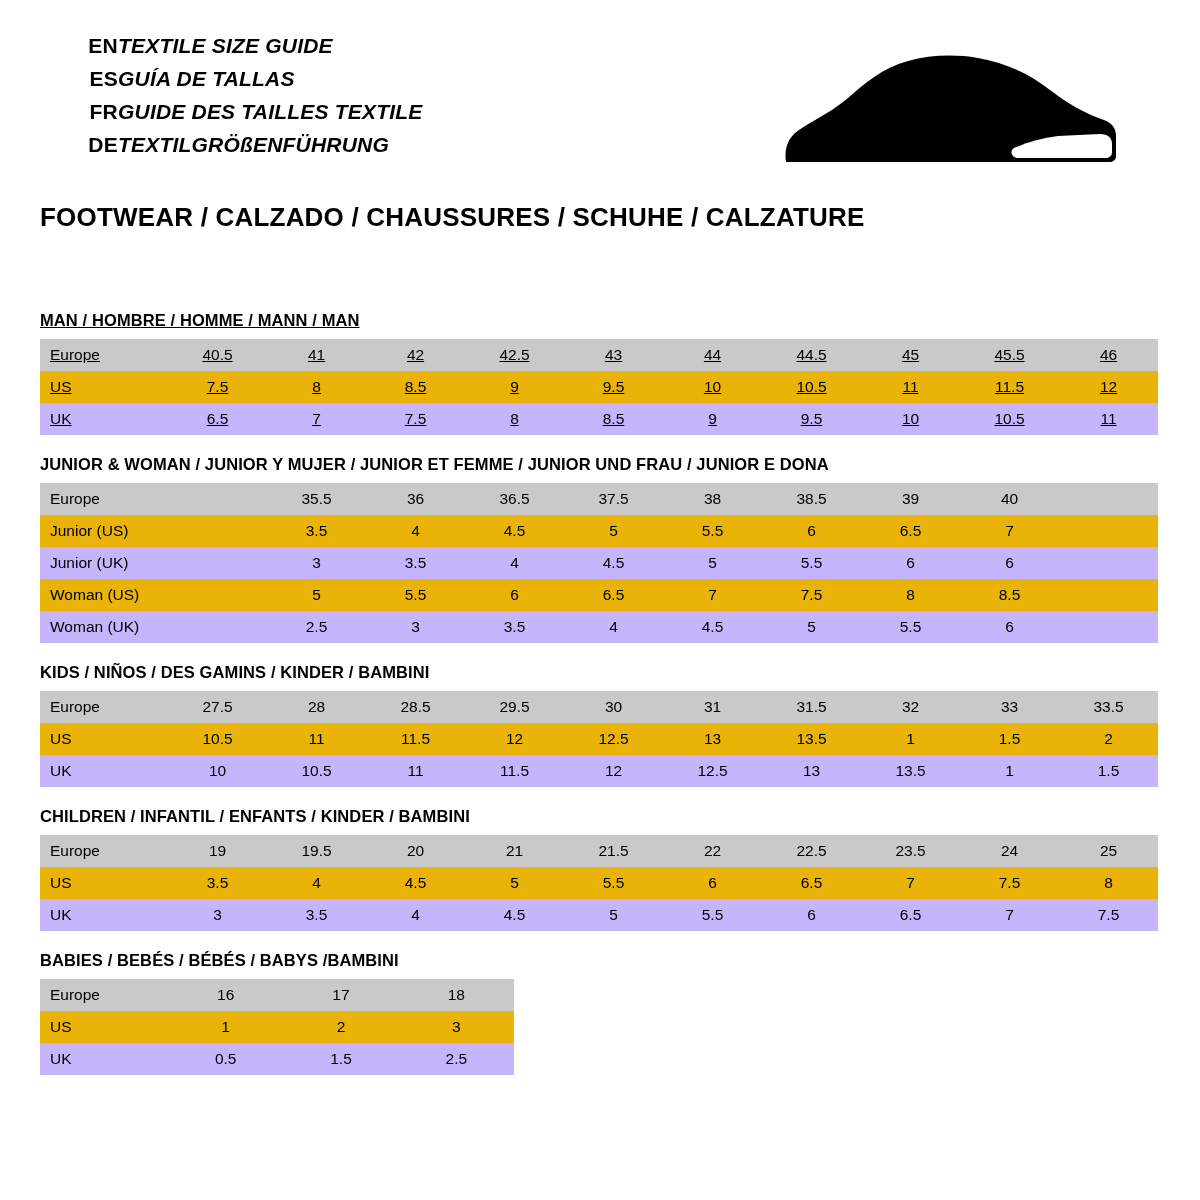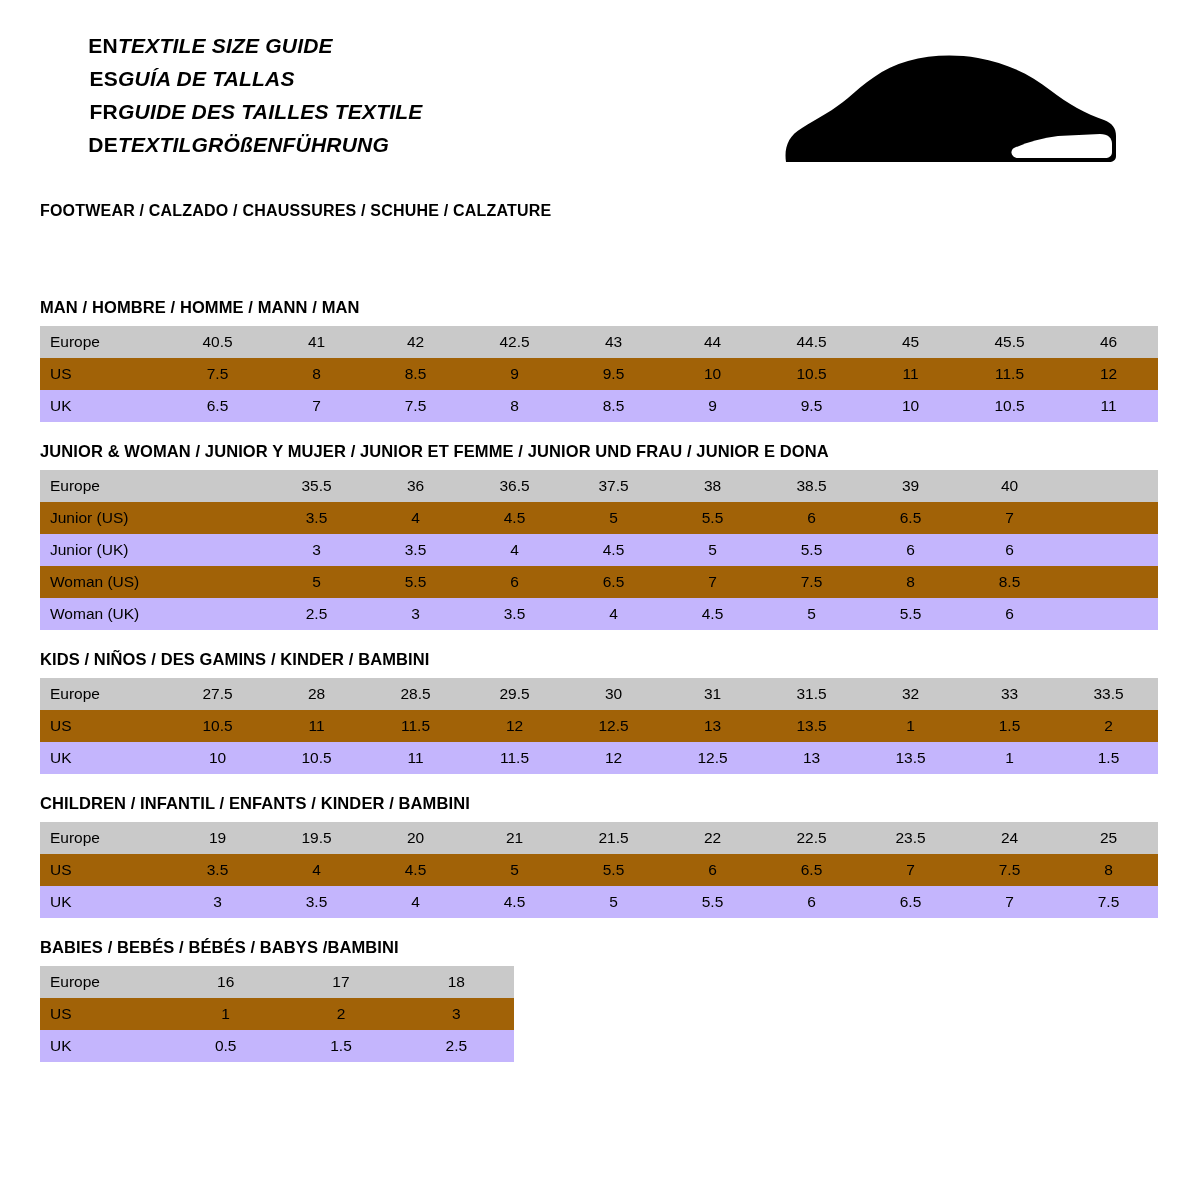--- a/index.html
+++ b/index.html
@@ -50,31 +50,32 @@
     font-style: italic;
   }
   .shoe-wrap {
     width: 360px;
     margin-right: 42px;
     margin-top: 18px;
   }
 
   .category-title {
     margin-top: 26px;
-    font-size: 16px;
+    font-size: 26px;
     font-weight: bold;
     letter-spacing: 0.2px;
   }
 
   
   .section {
     margin-top: 20px;
   }
   .section.first {
     margin-top: 78px;
+    text-decoration: underline;
   }
   .section-title {
     font-size: 16.5px;
     font-weight: bold;
     margin-bottom: 9px;
     letter-spacing: 0.1px;
   }
   table.size-table {
     border-collapse: collapse;
     width: 1118px;
@@ -92,21 +93,21 @@
   }
   table.size-table td.rowlabel {
     text-align: left;
     padding-left: 10px;
     width: 118px;
   }
   tr.shade td {
     background: #c9c9c9;
   }
   tr.plain td {
-    background: #a16207;
+    background: #eab308;
   }
   tr.band td {
     background: #c4b5fd;
   }
 </style>
 </head>
 <body>
 
 <div class="page">
 

